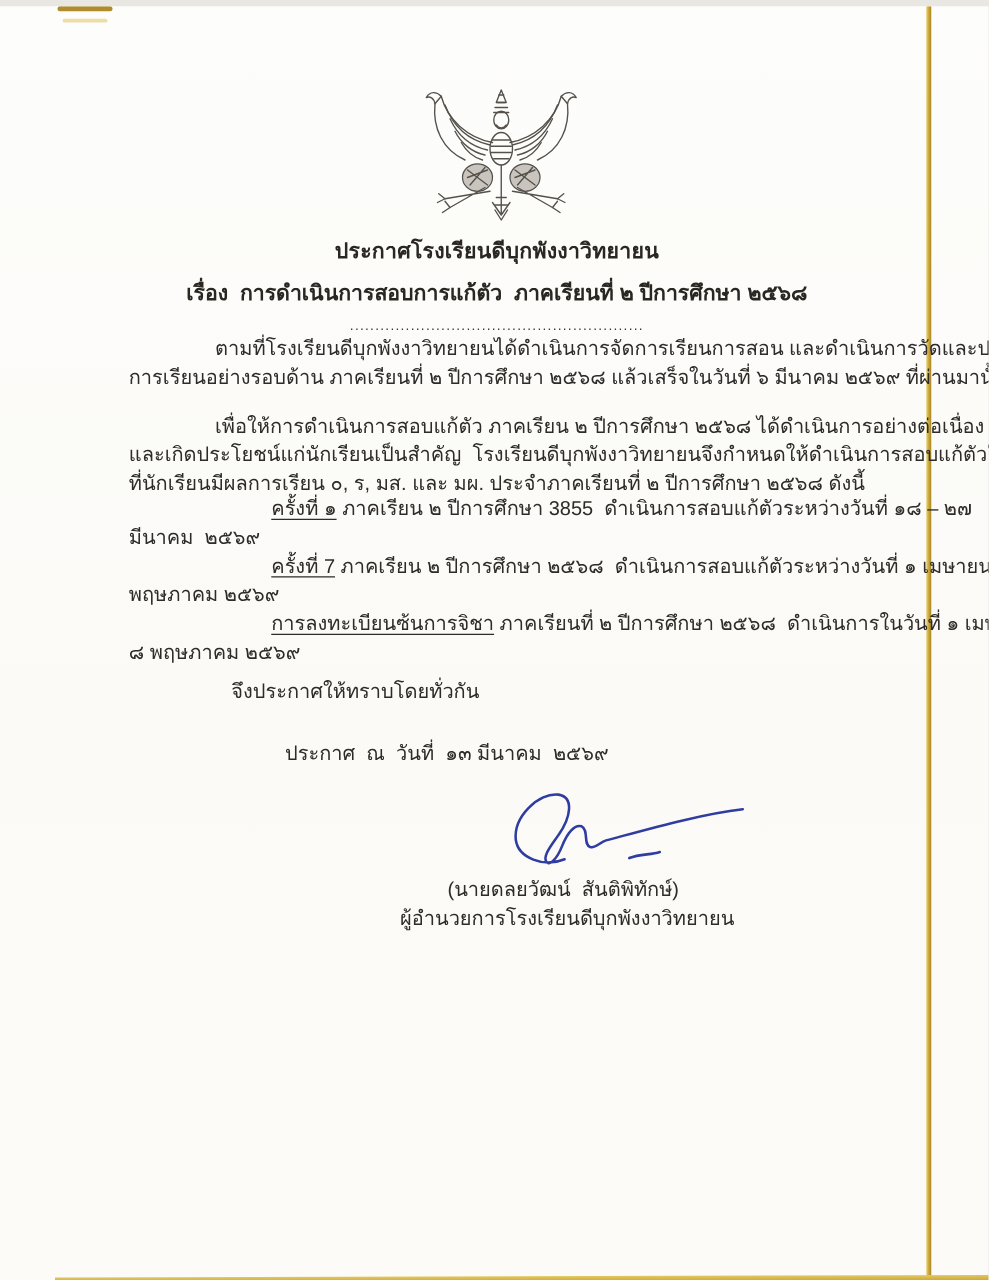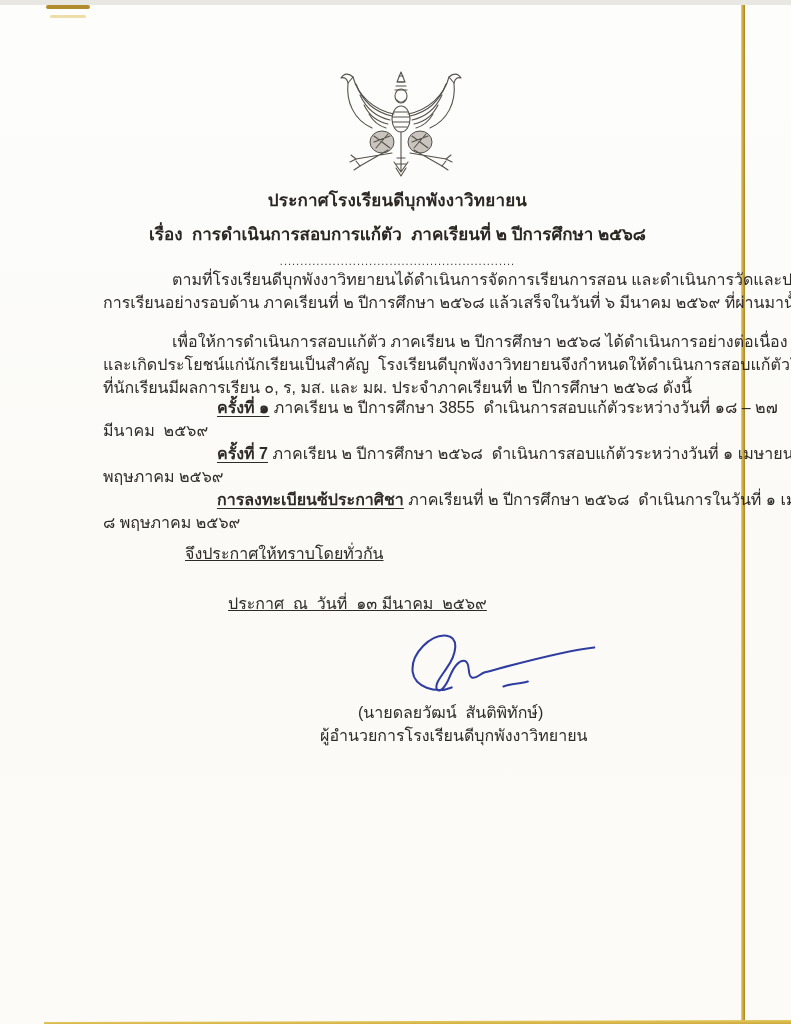--- a/index.html
+++ b/index.html
@@ -45,24 +45,24 @@
     line-height:10px; white-space:nowrap;
   }
 
   .t { font-size:16px; line-height:23px; white-space:pre; color:#2e2b28; }
   .indent { padding-left:69px; }
 
   .p1 { position:absolute; left:103px; top:263px; }
   .p2 { position:absolute; left:103px; top:325px; }
   .items { position:absolute; left:103px; top:391px; }
   .item-first { padding-left:114px; }
-  .item-label { font-weight:bold; text-decoration:underline; text-underline-offset:3px; }
+  .item-label { font-weight:normal; text-decoration:underline; text-underline-offset:3px; }
 
-  .closing { position:absolute; left:185px; top:537px;text-decoration:underline; }
-  .dateline { position:absolute; left:228px; top:587px;text-decoration:underline; }
+  .closing { position:absolute; left:185px; top:537px; }
+  .dateline { position:absolute; left:228px; top:587px; }
 
   .sig { position:absolute; left:398px; top:621px; width:205px; height:76px; }
   .sig svg { width:100%; height:100%; }
 
   .signer-name { position:absolute; left:358px; top:696px; width:205px; }
   .signer-pos  { position:absolute; left:320px; top:719px; width:245px; }
 
   .g { stroke:#55514b; fill:none; stroke-width:1.1; stroke-linecap:round; stroke-linejoin:round; }
   .g-hatch { fill:#c9c5be; stroke:#55514b; stroke-width:1; }
 </style>
@@ -135,21 +135,21 @@
     <div class="t">ที่นักเรียนมีผลการเรียน ๐, ร, มส. และ มผ. ประจำภาคเรียนที่ ๒ ปีการศึกษา ๒๕๖๘ ดังนี้</div>
   </div>
 
   <div class="items">
     <div class="t item-first"><span class="item-label">ครั้งที่ ๑</span><span> ภาคเรียน ๒ ปีการศึกษา 3855  ดำเนินการสอบแก้ตัวระหว่างวันที่ ๑๘ – ๒๗</span></div>
     <div class="t">มีนาคม  ๒๕๖๙</div>
 
     <div class="t item-first"><span class="item-label">ครั้งที่ 7</span><span> ภาคเรียน ๒ ปีการศึกษา ๒๕๖๘  ดำเนินการสอบแก้ตัวระหว่างวันที่ ๑ เมษายน – ๘</span></div>
     <div class="t">พฤษภาคม ๒๕๖๙</div>
 
-    <div class="t item-first"><span class="item-label">การลงทะเบียนซ้ประกาศิชา</span><span> ภาคเรียนที่ ๒ ปีการศึกษา ๒๕๖๘  ดำเนินการในวันที่ ๑ เมษายน –</span></div>
+    <div class="t item-first"><span class="item-label">การลงทะเบียนซ้นการจิชา</span><span> ภาคเรียนที่ ๒ ปีการศึกษา ๒๕๖๘  ดำเนินการในวันที่ ๑ เมษายน –</span></div>
     <div class="t">๘ พฤษภาคม ๒๕๖๙</div>
   </div>
 
   <div class="closing t">จึงประกาศให้ทราบโดยทั่วกัน</div>
   <div class="dateline t">ประกาศ  ณ  วันที่  ๑๓ มีนาคม  ๒๕๖๙</div>
 
   <div class="sig">
     <svg viewBox="0 0 210 76" aria-hidden="true">
       <path d="M55,62 C38,69 17,61 15,46 C13,27 34,7 50,9 C63,11 60,28 50,42 C44,51 37,59 40,64 C43,68 49,61 53,51 C57,41 63,33 69,35 C75,38 70,50 76,52 C80,53.5 84,48 89,46.5 C121,38 166,25 201,21" fill="none" stroke="#2f3da0" stroke-width="2.1" stroke-linecap="round"></path>
       <path d="M108,61 C117,57.5 126,58.5 133,56" fill="none" stroke="#2f3da0" stroke-width="2.1" stroke-linecap="round"></path>

